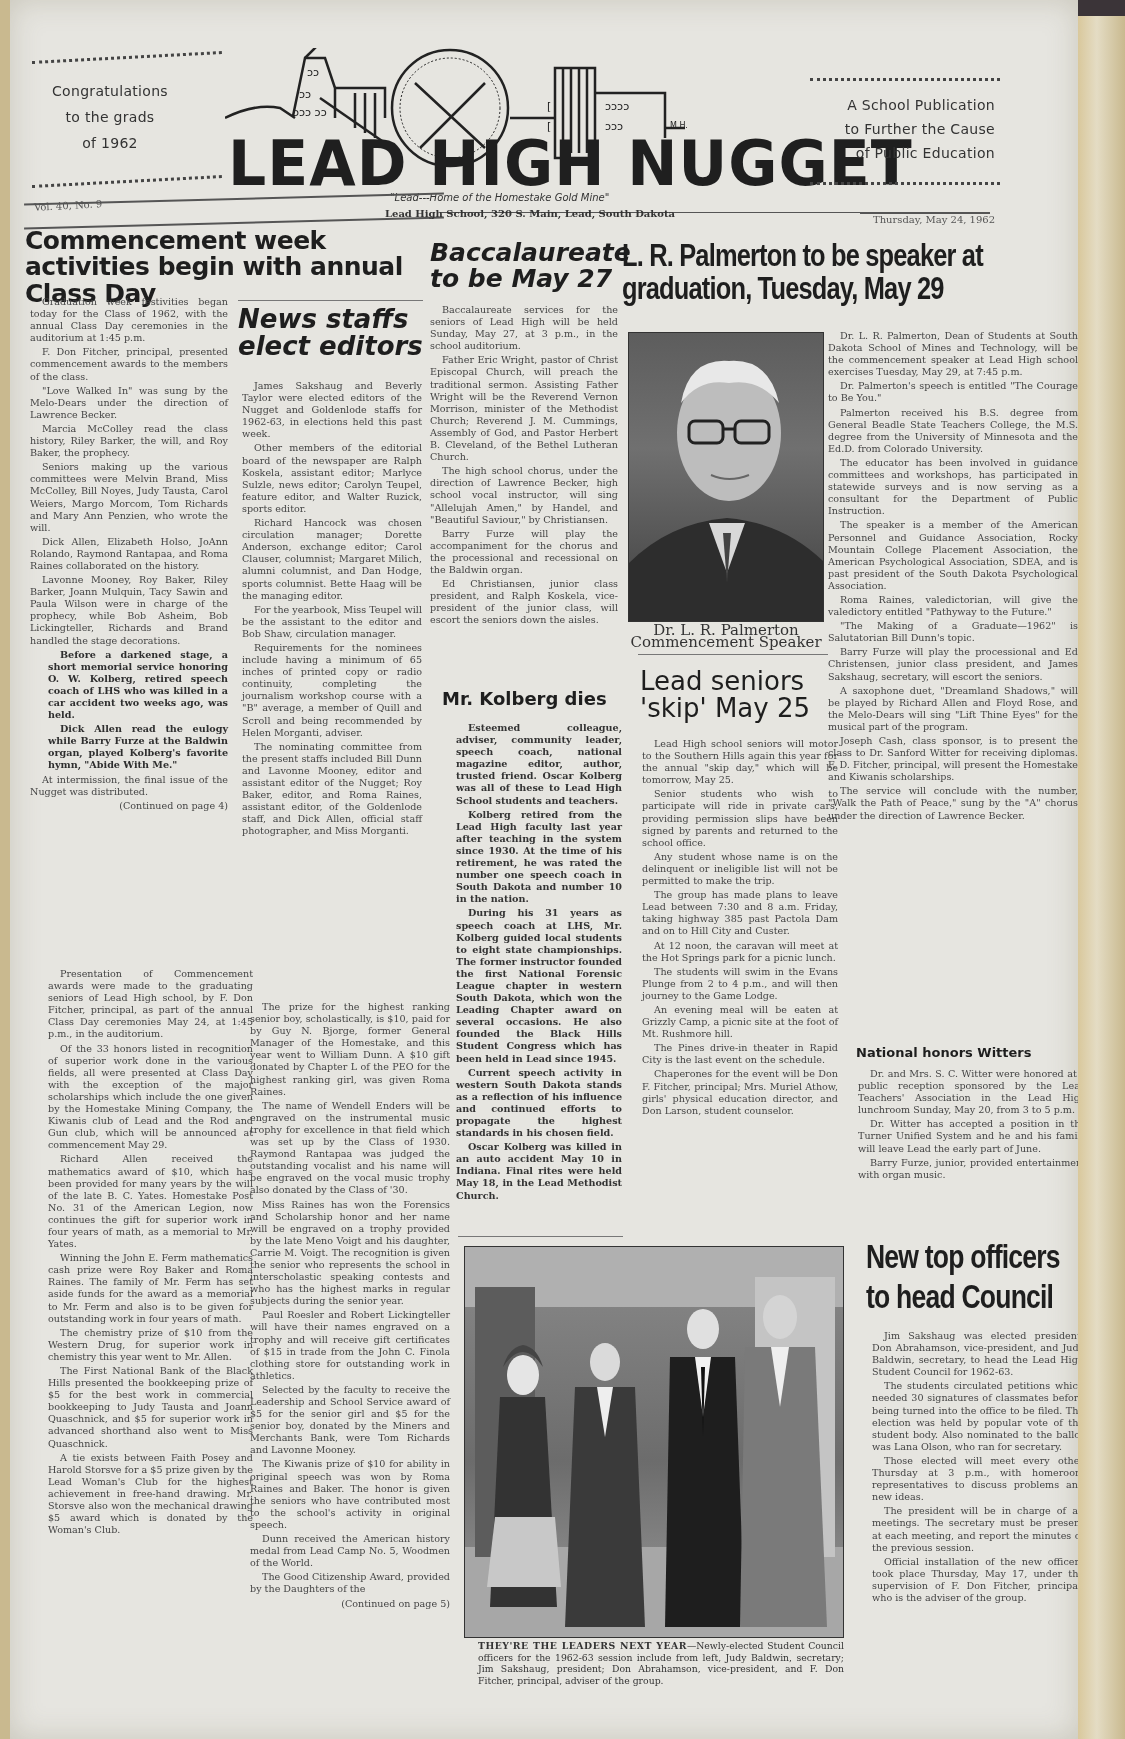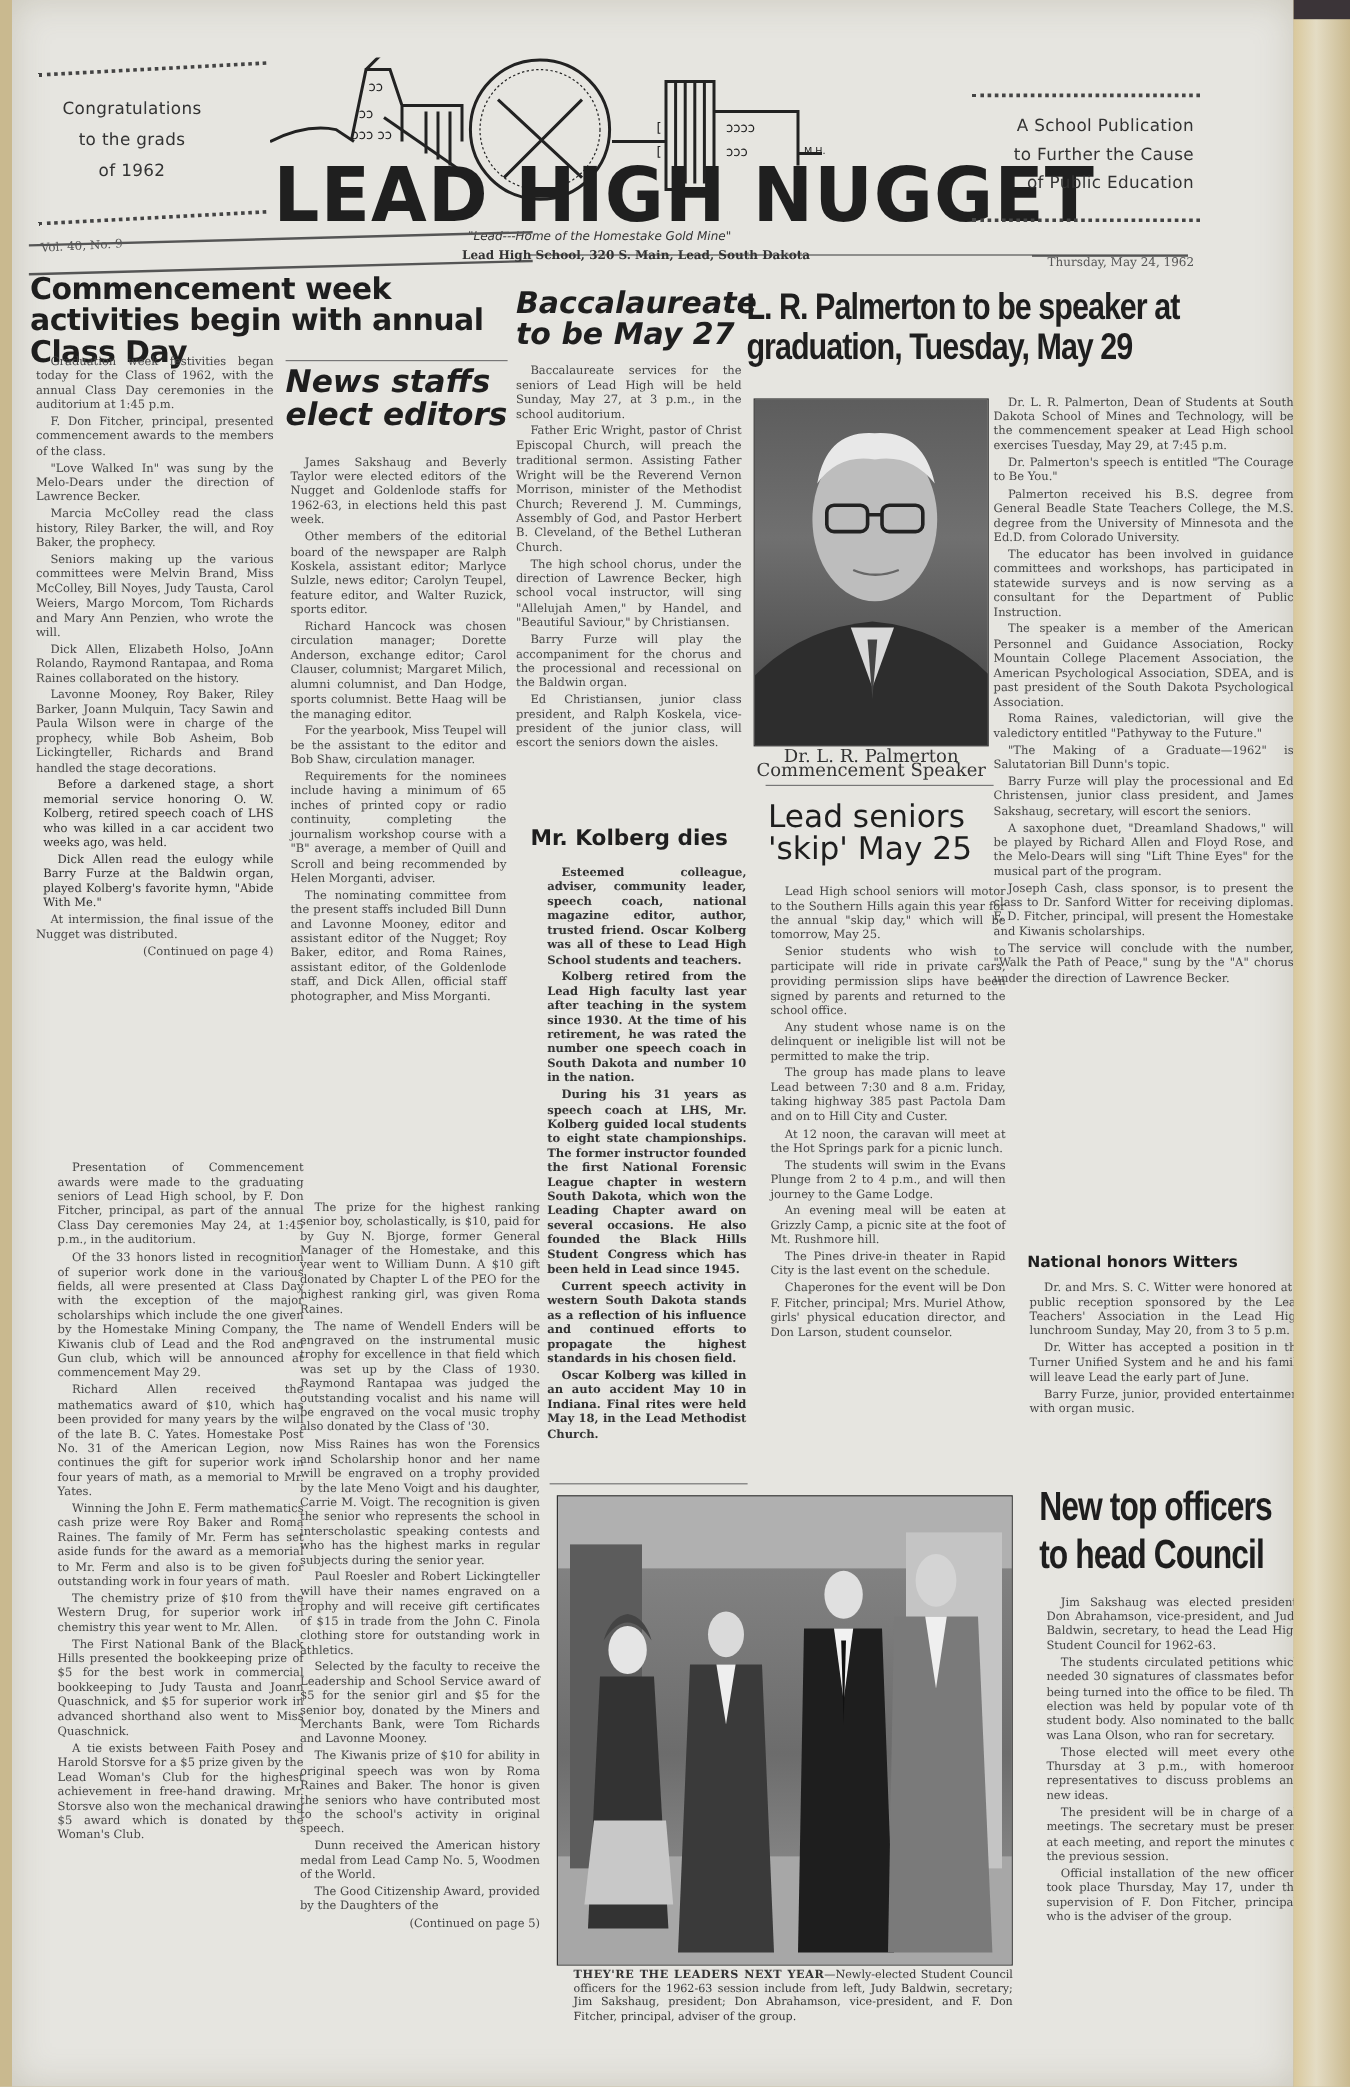--- a/index.html
+++ b/index.html
@@ -44,21 +44,21 @@
   .dateline { position: absolute; left: 863px; top: 214px; font-size: 10px; color:#555; }
 
   
   .hl { position: absolute; font-family: "DejaVu Sans", sans-serif; color: #1e1e1e; line-height: 1.05; }
   .hl.cond { font-family: "Liberation Sans", sans-serif; font-weight: bold; transform-origin: left top; }
   .body-text {
     position: absolute; font-size: 9.6px; line-height: 12.1px; color: #444;
     text-align: justify; hyphens: auto;
   }
   .body-text p { text-indent: 12px; margin-bottom: 2px; }
-  .body-text p.bold { font-weight: normal; color:#2e2e2e; padding-left: 6px; }
+  .body-text p.bold { font-weight: bold; color:#2e2e2e; padding-left: 6px; margin-left: 12px; }
   .body-text .cont { text-align: right; text-indent: 0; }
   .col-rule { position: absolute; height: 1px; background: #777; }
 
   
   .photo {
     position: absolute; background: #5a5a5a; overflow: hidden; border: 1px solid #333;
   }
   .caption { position: absolute; font-size: 15px; text-align: center; color:#333; line-height: 12px; }
   .caption2 { position: absolute; font-size: 9.3px; color:#333; line-height: 11.5px; text-align: justify; }
   .caption2 b { letter-spacing: 0.5px; }

